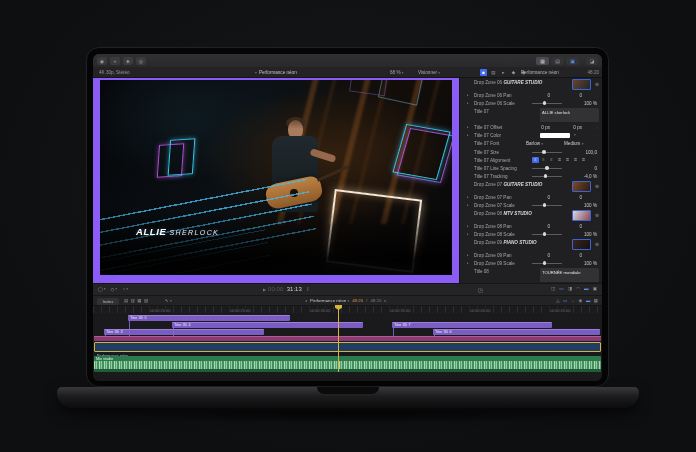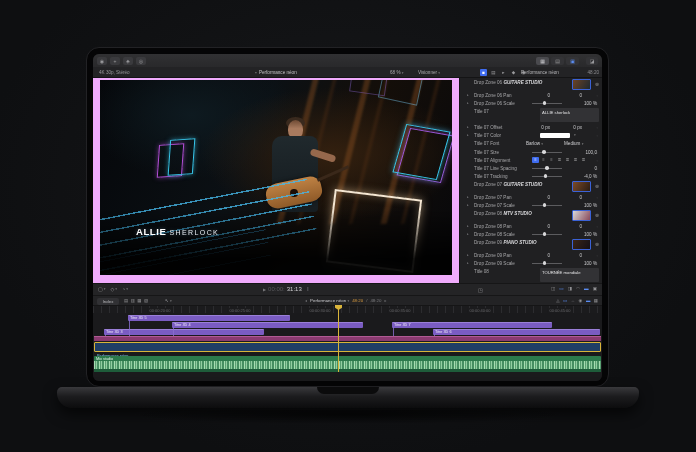--- a/index.html
+++ b/index.html
@@ -31,21 +31,21 @@
   .sb-view{position:absolute;left:325px;top:3px;color:#a8a8ab;}
   .caret{font-size:3.5px;color:#77777a;}
   .insp-tabs{position:absolute;left:387px;top:2px;display:flex;gap:3px;align-items:center;}
   .itab{width:7px;height:7px;border-radius:1px;color:#9a9a9d;font-size:4.5px;line-height:7px;text-align:center;}
   .itab.active{background:#3f6cf0;color:#fff;}
   .insp-title{position:absolute;left:428px;top:3px;color:#b6b6b9;white-space:nowrap;}
   .insp-dur{position:absolute;right:3px;top:3px;color:#8d8d90;}
 
   
   .fcp-main{position:absolute;left:0;top:24px;width:509px;height:205px;display:flex;}
-  .viewer{position:relative;width:366px;height:205px;background:#f0abfc;}
+  .viewer{position:relative;width:366px;height:205px;background:#8b5cf6;font-style:italic;}
   .inspector{position:relative;width:143px;height:205px;background:#202022;border-left:1px solid #131314;}
 
   
   .video{position:absolute;left:7px;top:2px;width:352px;height:195px;overflow:hidden;background:
     radial-gradient(ellipse 60% 55% at 66% 38%,#33200f 0%,rgba(0,0,0,0) 62%),
     radial-gradient(ellipse 55% 60% at 26% 18%,#0e1a20 0%,rgba(0,0,0,0) 55%),
     linear-gradient(115deg,#05070a 0%,#0b1014 40%,#140e09 65%,#07080b 100%);}
   .streaks{position:absolute;left:52%;top:-6%;width:46%;height:80%;transform:skewX(-14deg);
     background:repeating-linear-gradient(90deg,transparent 0 13px,rgba(150,85,35,.38) 13px 19px,transparent 19px 33px,rgba(90,50,22,.3) 33px 37px,transparent 37px 52px);filter:blur(1px);}
   .floor{position:absolute;left:0;bottom:0;width:100%;height:34%;background:linear-gradient(transparent,rgba(0,0,0,.92) 75%),radial-gradient(ellipse 40% 60% at 70% 100%,rgba(70,110,140,.25),transparent 70%);}

